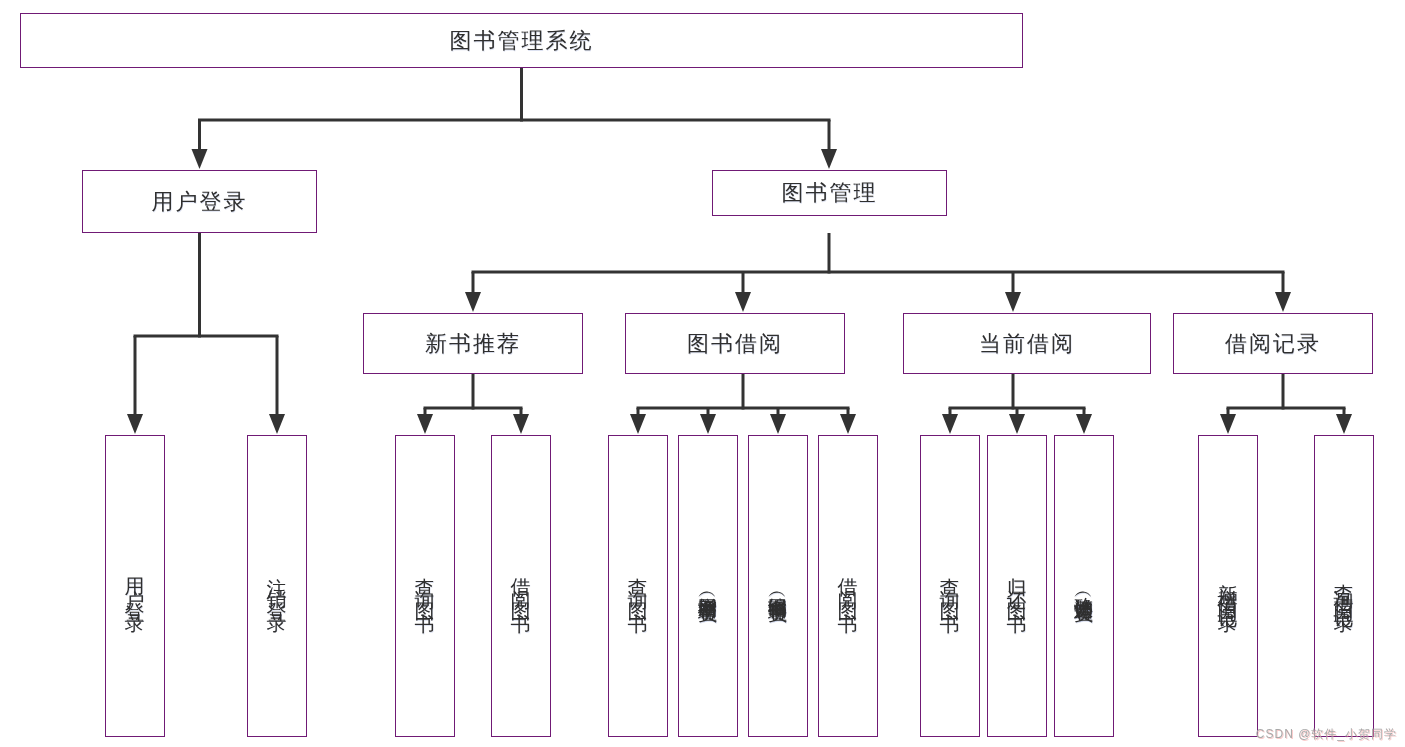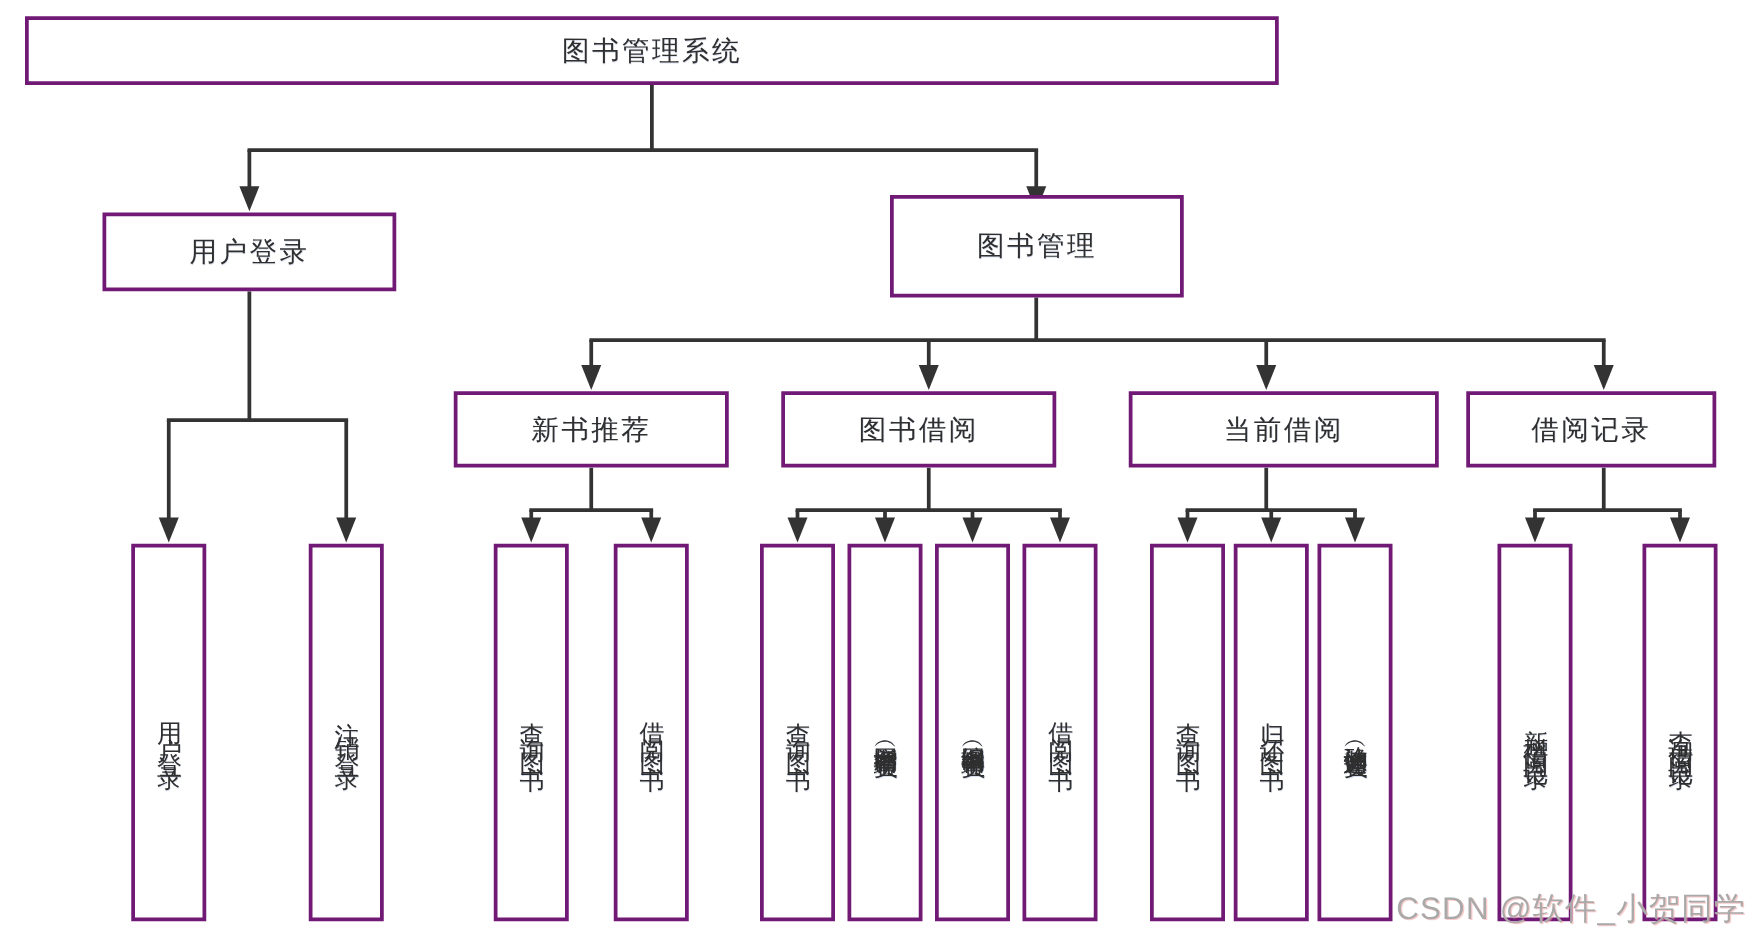--- a/index.html
+++ b/index.html
@@ -11,21 +11,21 @@
     position:relative;
     width:1405px;
     height:747px;
     background:#ffffff;
     overflow:hidden;
   }
   svg.wires{position:absolute;left:0;top:0;z-index:1;}
   .node{
     position:absolute;
     box-sizing:border-box;
-    border:3px solid #701a75;
+    border:1px solid #701a75;
     background:#ffffff;
     display:flex;
     align-items:center;
     justify-content:center;
     z-index:2;
     color:#2f2f2f;
     text-shadow:0.5px 0.5px 0 rgba(120,140,200,0.25);
   }
   .node.h{font-size:22px;letter-spacing:2px;}
   .node.v{
@@ -34,21 +34,21 @@
     font-size:20px;
     line-height:1;
   }
   .node.v.s4{letter-spacing:12px;}   
   .node.v.s6{letter-spacing:6px;}    
   .node.v.s9{letter-spacing:1px;font-size:19px;} 
   .watermark{
     position:absolute;
     right:8px;
     bottom:4px;
-    font-size:25px;
+    font-size:12px;
     color:#a9a9a9;
     letter-spacing:1px;
     text-shadow:1px 1px 0 rgba(245,160,160,0.55);
     z-index:3;
     white-space:nowrap;
   }
 </style>
 </head>
 <body>
 
@@ -119,21 +119,21 @@
       <polygon points="1009,414 1025,414 1017,434"></polygon>
       <polygon points="1076,414 1092,414 1084,434"></polygon>
       <polygon points="1220,414 1236,414 1228,434"></polygon>
       <polygon points="1336,414 1352,414 1344,434"></polygon>
     </g>
   </svg>
 
   <div class="node h" style="left:20px;top:13px;width:1003px;height:55px">图书管理系统</div>
 
   <div class="node h" style="left:82px;top:170px;width:235px;height:63px">用户登录</div>
-  <div class="node h" style="left:712px;top:156px;width:235px;height:82px">图书管理</div>
+  <div class="node h" style="left:712px;top:170px;width:235px;height:46px">图书管理</div>
 
   <div class="node h" style="left:363px;top:313px;width:220px;height:61px">新书推荐</div>
   <div class="node h" style="left:625px;top:313px;width:220px;height:61px">图书借阅</div>
   <div class="node h" style="left:903px;top:313px;width:248px;height:61px">当前借阅</div>
   <div class="node h" style="left:1173px;top:313px;width:200px;height:61px">借阅记录</div>
 
   <div class="node v s4" style="left:105px;top:435px;width:60px;height:302px">用户登录</div>
   <div class="node v s4" style="left:247px;top:435px;width:60px;height:302px">注销登录</div>
 
   <div class="node v s4" style="left:395px;top:435px;width:60px;height:302px">查询图书</div>

